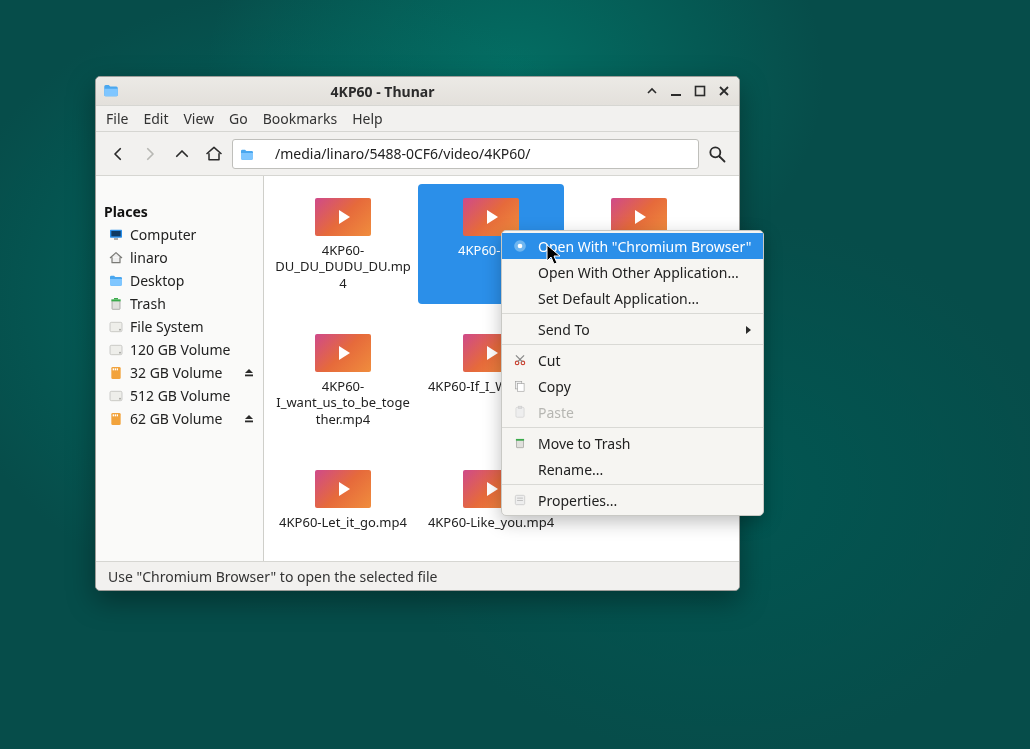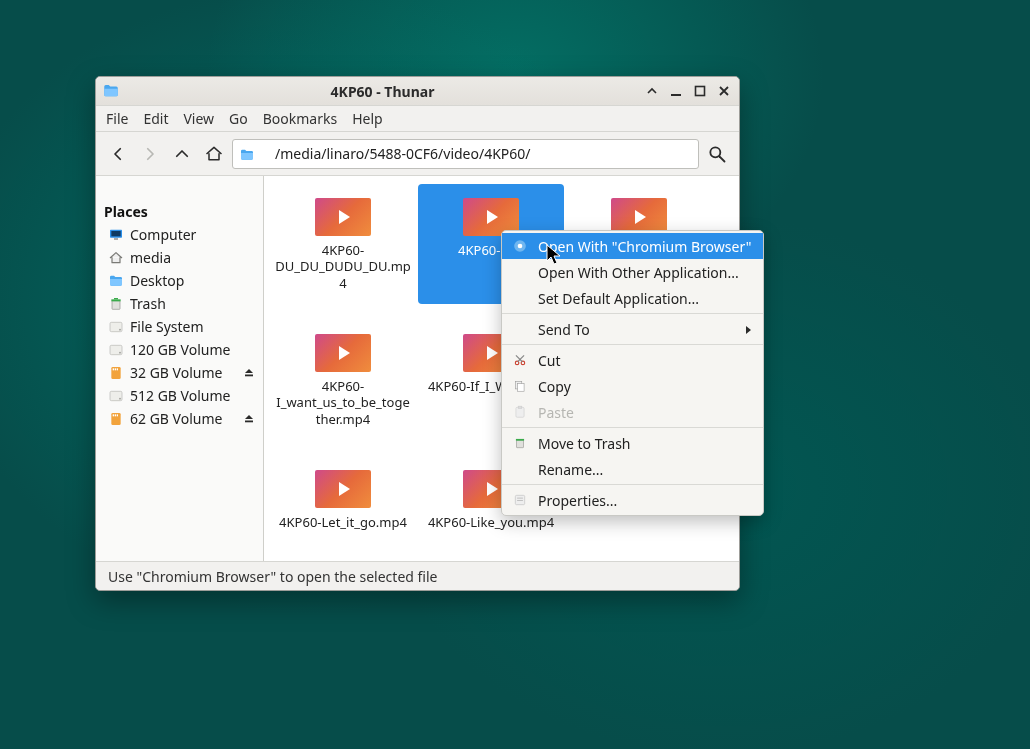--- a/index.html
+++ b/index.html
@@ -179,21 +179,21 @@
                 <rect x="3" y="4" width="18" height="12" rx="1" fill="#2b8fe9"></rect>
                 <rect x="5" y="6" width="14" height="8" fill="#0f3a63"></rect>
                 <rect x="9" y="17" width="6" height="2" fill="#888"></rect>
               </svg></span>
           <span>Computer</span>
         </div>
         <div class="sitem">
           <span class="ico16"><svg viewBox="0 0 24 24" width="16" height="16">
                 <path d="M3 12 L12 4 L21 12 M6 11v8h12v-8" stroke="#7a7a76" stroke-width="1.8" fill="#eee" stroke-linejoin="round"></path>
               </svg></span>
-          <span>media</span>
+          <span>linaro</span>
         </div>
         <div class="sitem">
           <span class="ico16"><svg viewBox="0 0 24 24" width="16" height="16">
                 <path fill="#4aa7ef" d="M3 6a2 2 0 0 1 2-2h4l2 2h8a2 2 0 0 1 2 2v9a2 2 0 0 1-2 2H5a2 2 0 0 1-2-2z"></path>
                 <path fill="#7fc6ff" d="M3 9h18v8a2 2 0 0 1-2 2H5a2 2 0 0 1-2-2z"></path>
               </svg></span>
           <span>Desktop</span>
         </div>
         <div class="sitem">
           <span class="ico16"><svg viewBox="0 0 24 24" width="16" height="16">

